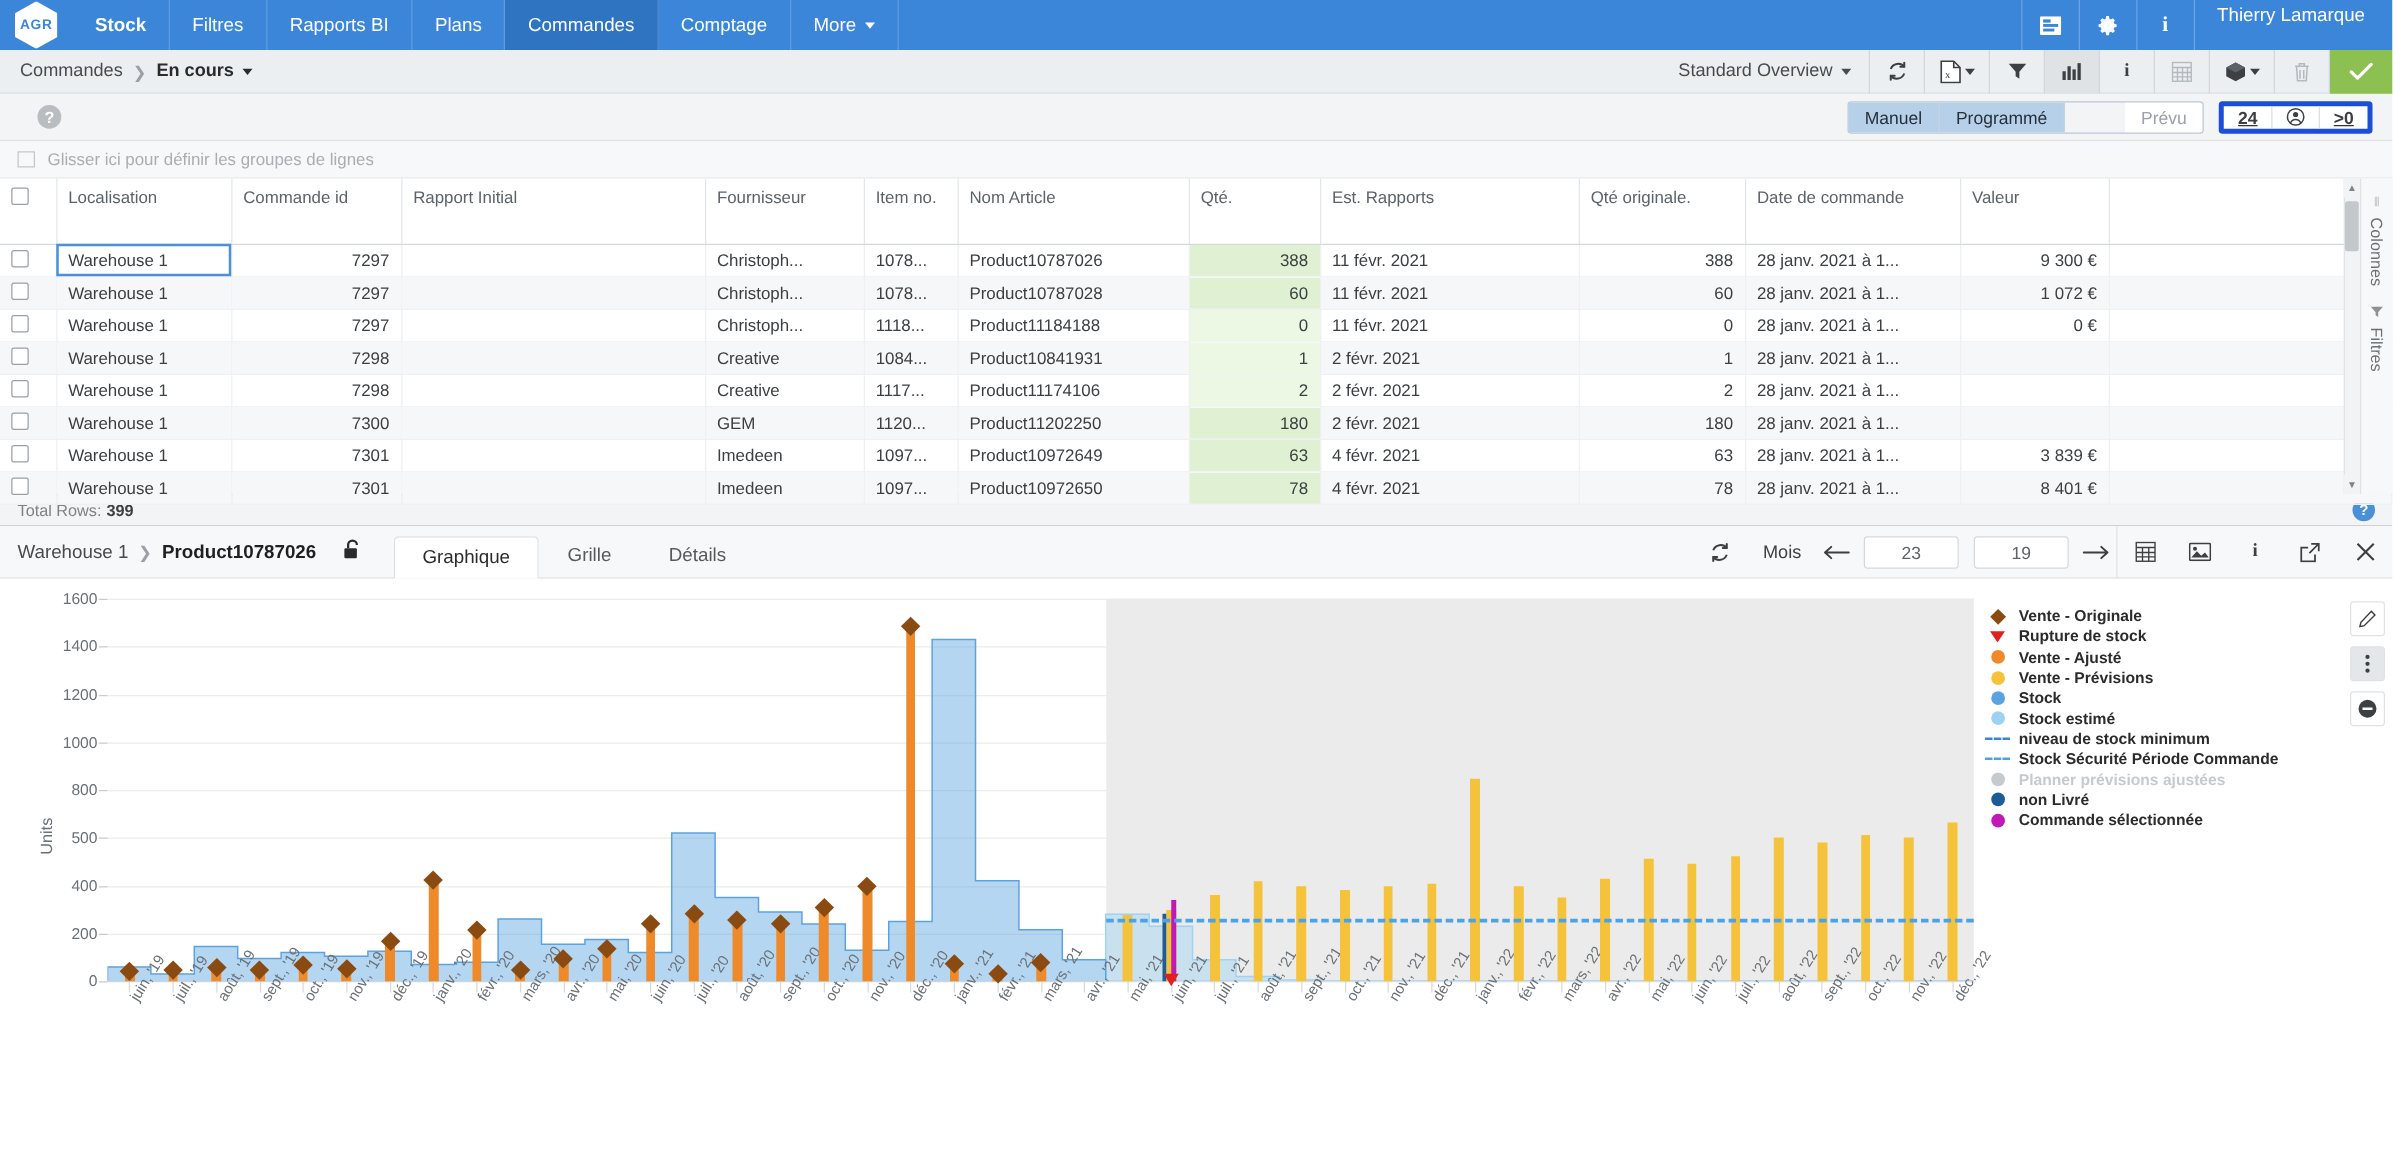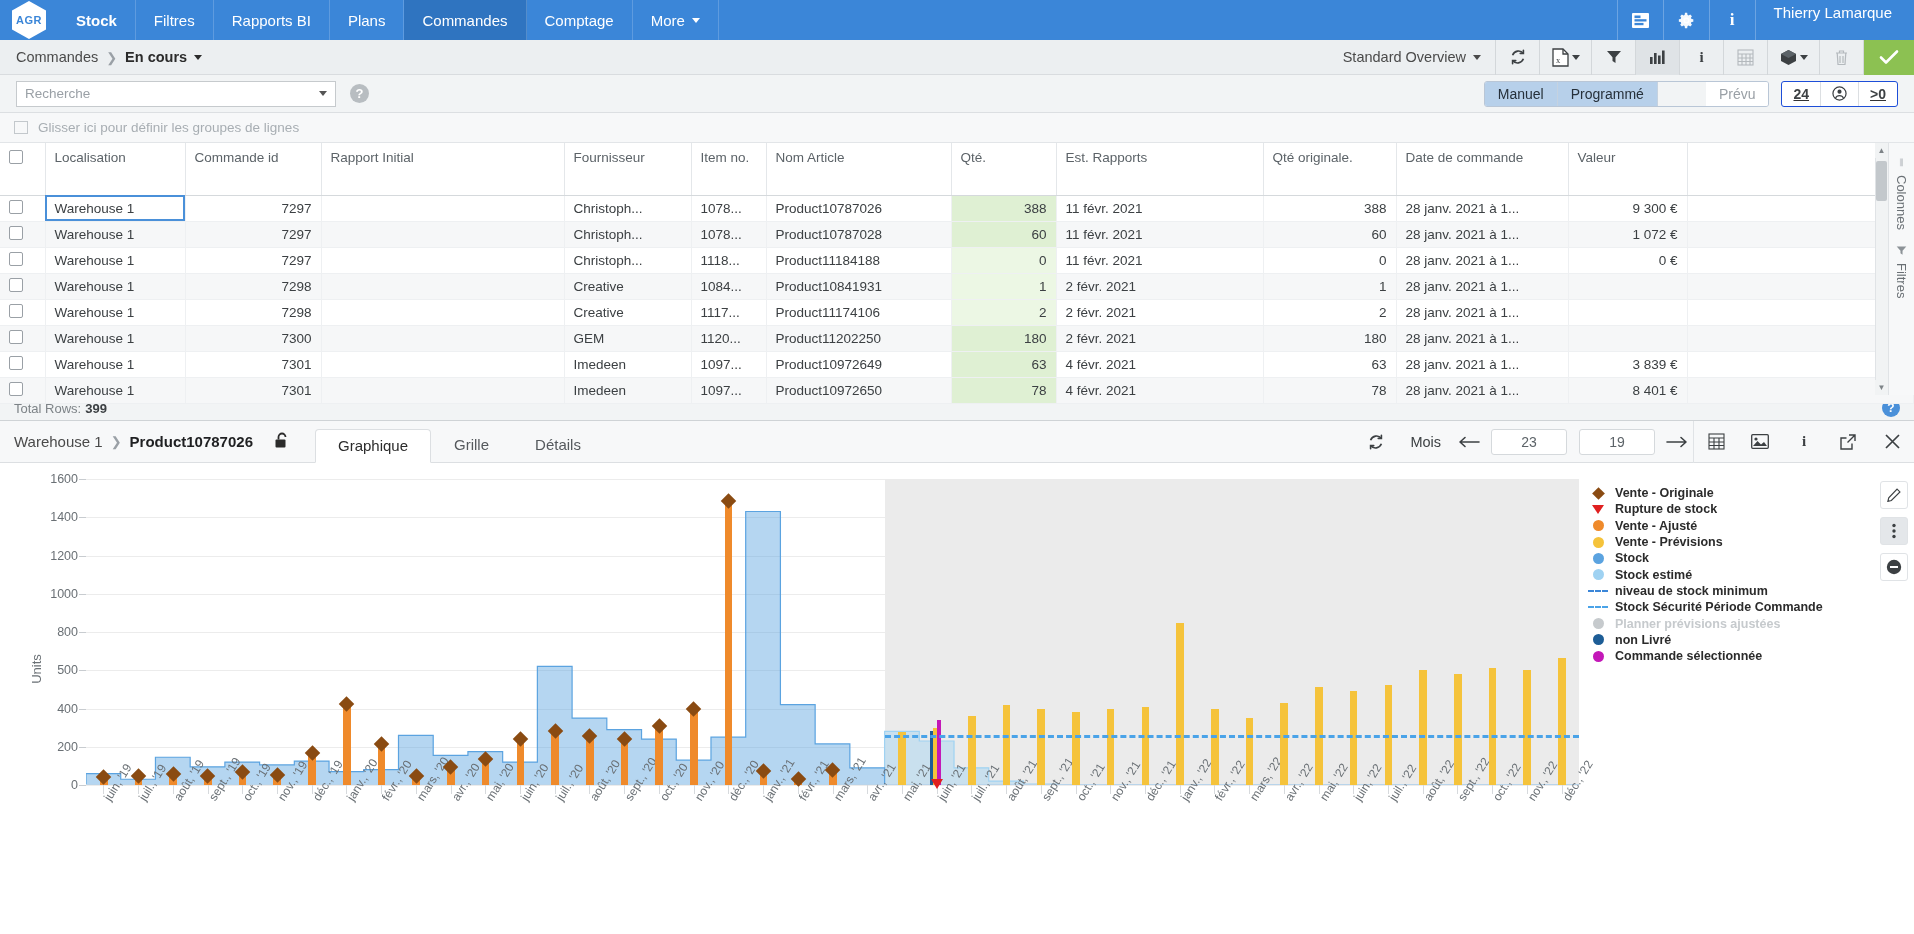--- a/index.html
+++ b/index.html
@@ -50,21 +50,21 @@
     display:flex; align-items:center; padding:0 8px; font-size:13.5px; color:#9aa0a6; }
   .searchbox .caret { color:#555; margin-left:auto; }
   .helpico { width:19px; height:19px; border-radius:50%; background:#b8bdc1; color:#fff;
     font-size:13px; font-weight:bold; display:flex; align-items:center; justify-content:center;
     margin-left:14px; cursor:pointer; }
   .seg { display:flex; height:26px; border:1px solid #b9c6d6; border-radius:3px; overflow:hidden; }
   .seg > div { display:flex; align-items:center; padding:0 13px; font-size:14px; cursor:pointer;
     background:#fff; color:#9aa0a6; border-right:1px solid #c5d2e0; }
   .seg > div:last-child { border-right:none;margin-left:48px; }
   .seg > div.on { background:#b7d0ea; color:#26303a; }
-  .cntbox { display:flex; height:26px; border:1px solid #1d4ed8; border-radius:3px;
+  .cntbox { display:flex; height:26px; border:4px solid #1d4ed8; border-radius:3px;
     background:#fff; margin-left:12px; margin-right:16px; overflow:hidden;text-decoration:underline; }
   .cntbox > div { display:flex; align-items:center; justify-content:center; padding:0 11px;
     font-size:14px; font-weight:bold; color:#3c4043; border-right:1px solid #dcdfe2; cursor:pointer; }
   .cntbox > div:last-child { border-right:none; }
 
   
   .groupbar { height:30px; background:#f7f8f9; border-bottom:1px solid #e2e5e8;
     display:flex; align-items:center; padding-left:14px; color:#a8aeb3; font-size:13.5px; }
   .gb-ico { width:14px; height:13px; border:1px solid #c3c8cc; margin-right:10px; }
 
@@ -261,24 +261,20 @@
     </div>
     <div class="tbtn green">
       <svg width="20" height="16" viewBox="0 0 20 16">
           <path d="M2 8.5l5 5L18 2.5" fill="none" stroke="#fff" stroke-width="2.6" stroke-linecap="round" stroke-linejoin="round"></path>
         </svg>
     </div>
   </div>
 </div>
 
 <div class="searchrow">
-  <div class="searchbox">
-    <span>Recherche</span>
-    <i class="caret"></i>
-  </div>
   <div class="helpico">?</div>
   <div class="bc-spacer"></div>
   <div class="seg">
     <div class="on">Manuel</div>
     <div class="on">Programmé</div>
     <div>Prévu</div>
   </div>
   <div class="cntbox">
     <div>24</div>
     <div>

